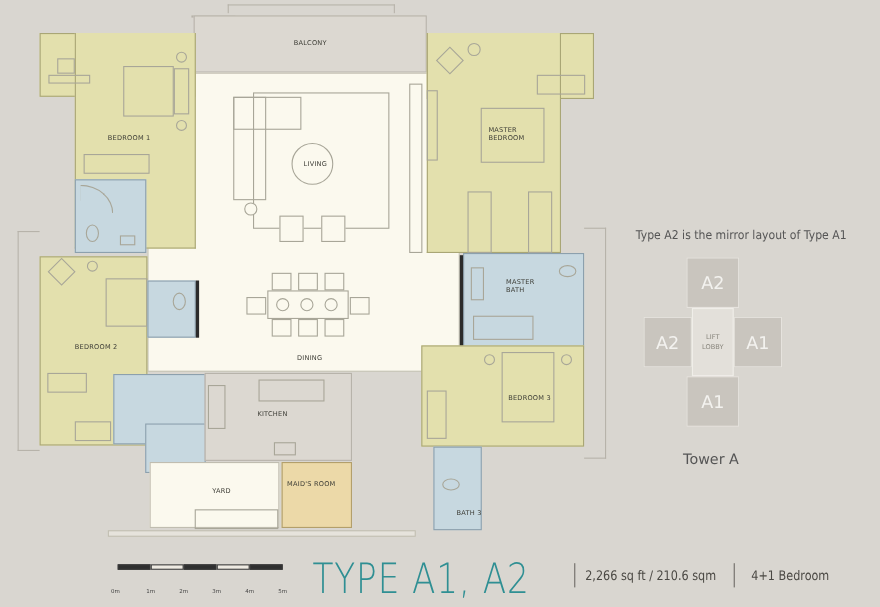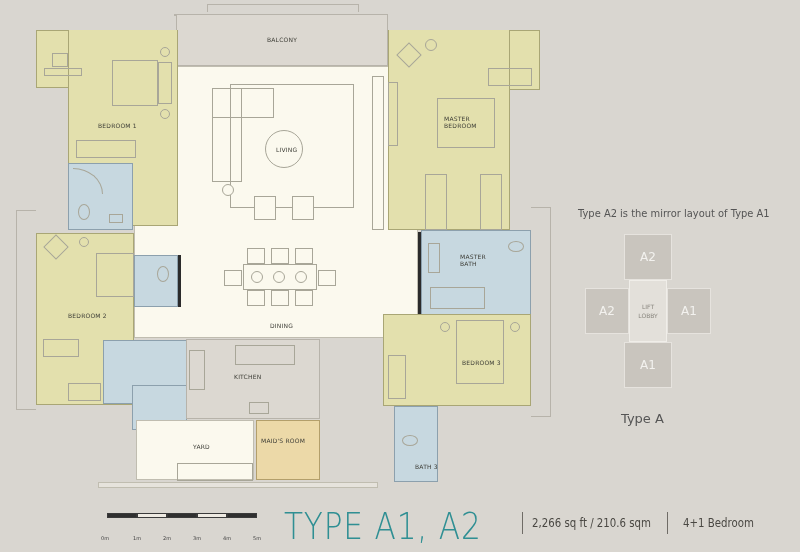--- a/index.html
+++ b/index.html
@@ -14,21 +14,21 @@
   .maid { background:#ecd9a8; border:1px solid #b39f6b; }
   .furn { position:absolute; border:1px solid #a8a698; box-sizing:border-box; }
   .circ { border-radius:50%; }
   .wall-dark { background:#2b2b2b; }
   .title { position:absolute; left:284px; top:506px; font-family:"DejaVu Sans", sans-serif; font-weight:200; font-size:38px; letter-spacing:1px; color:#2f8f93; transform:scaleX(0.82); transform-origin:left top; line-height:40px; }
   .sep { position:absolute; width:1px; background:#6f6c66; }
   .info { position:absolute; font-size:12px; color:#4a4843; font-family:"DejaVu Sans", sans-serif; transform:scaleX(0.85); transform-origin:left top; }
   .scale-seg { position:absolute; top:513px; height:5px; box-sizing:border-box; border:1px solid #3a3a3a; }
   .scale-tick { position:absolute; font-size:5px; color:#444; top:535px; }
   .mirror-text { position:absolute; left:578px; top:207px; font-size:11px; color:#555; transform:scaleX(0.9); transform-origin:left top; white-space:nowrap; }
-  .unit { position:absolute; background:#c9c5be; border:1px solid #e6e3de; box-sizing:border-box; color:#f3f2ef; font-size:12px; display:flex; align-items:center; justify-content:center; }
+  .unit { position:absolute; background:#c9c5be; border:1px solid #e6e3de; box-sizing:border-box; color:#f3f2ef; font-size:16px; display:flex; align-items:center; justify-content:center; }
   .lobby { position:absolute; background:#e3e0da; border:1px solid #f0eee9; box-sizing:border-box; color:#8a877f; font-size:6px; display:flex; align-items:center; justify-content:center; text-align:center; line-height:9px; }
   .tower-label { position:absolute; left:621px; top:411px; font-size:13px; color:#555; }
 </style>
 </head>
 <body>
 
 <div class="plan">
 
   <div class="abs grey" style="left:174px;top:14px;width:40px;height:0;"></div>
   <div class="abs" style="left:207px;top:4px;width:152px;height:8px;border:1px solid #b7b3aa;border-bottom:none;"></div>
@@ -157,21 +157,21 @@
 <div class="unit" style="left:624px;top:234px;width:48px;height:46px;">A2</div>
 <div class="unit" style="left:585px;top:288px;width:44px;height:46px;">A2</div>
 <div class="unit" style="left:667px;top:288px;width:44px;height:46px;">A1</div>
 <div class="unit" style="left:624px;top:342px;width:48px;height:46px;">A1</div>
 <div class="lobby" style="left:629px;top:280px;width:38px;height:62px;">
   <div>
       <div>LIFT</div>
       <div>LOBBY</div>
     </div>
 </div>
-<div class="tower-label">Type A</div>
+<div class="tower-label">Tower A</div>
 
 <div>
   <div class="scale-seg" style="left:107px;width:30px;background:#2f2f2f;"></div>
   <div class="scale-seg" style="left:137px;width:30px;background:#eeeae2;"></div>
   <div class="scale-seg" style="left:167px;width:30px;background:#2f2f2f;"></div>
   <div class="scale-seg" style="left:197px;width:30px;background:#eeeae2;"></div>
   <div class="scale-seg" style="left:227px;width:30px;background:#2f2f2f;"></div>
   <span class="scale-tick" style="left:101px;">0m</span>
   <span class="scale-tick" style="left:133px;">1m</span>
   <span class="scale-tick" style="left:163px;">2m</span>

